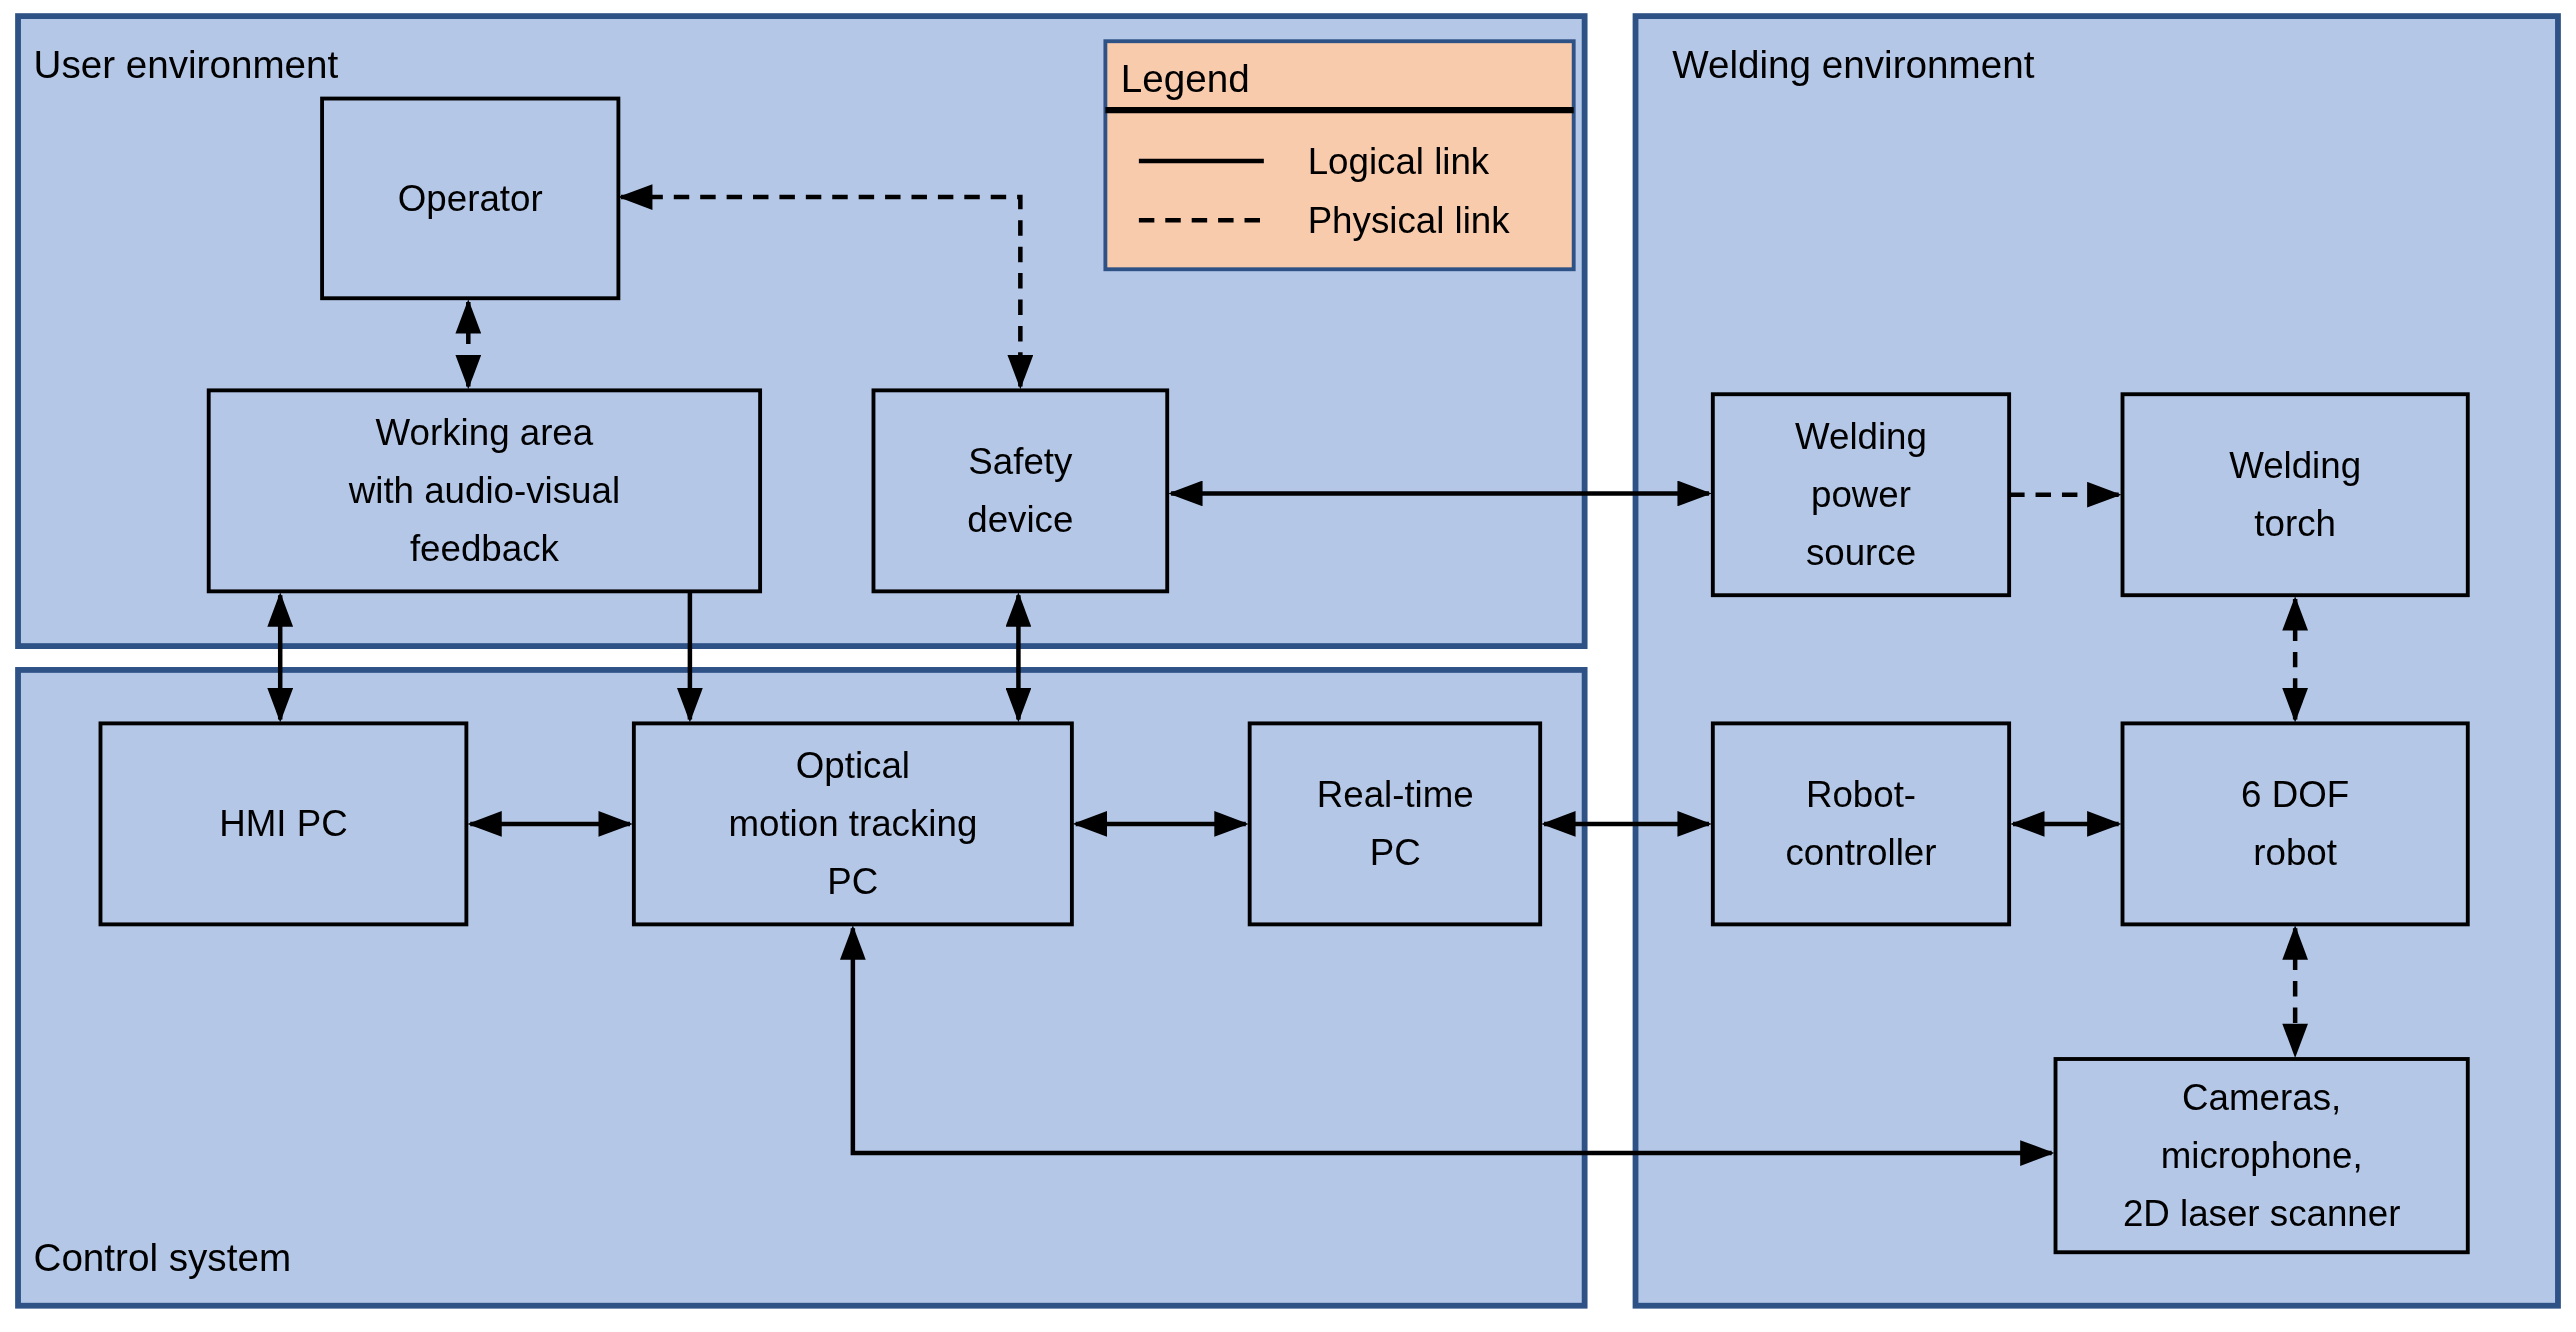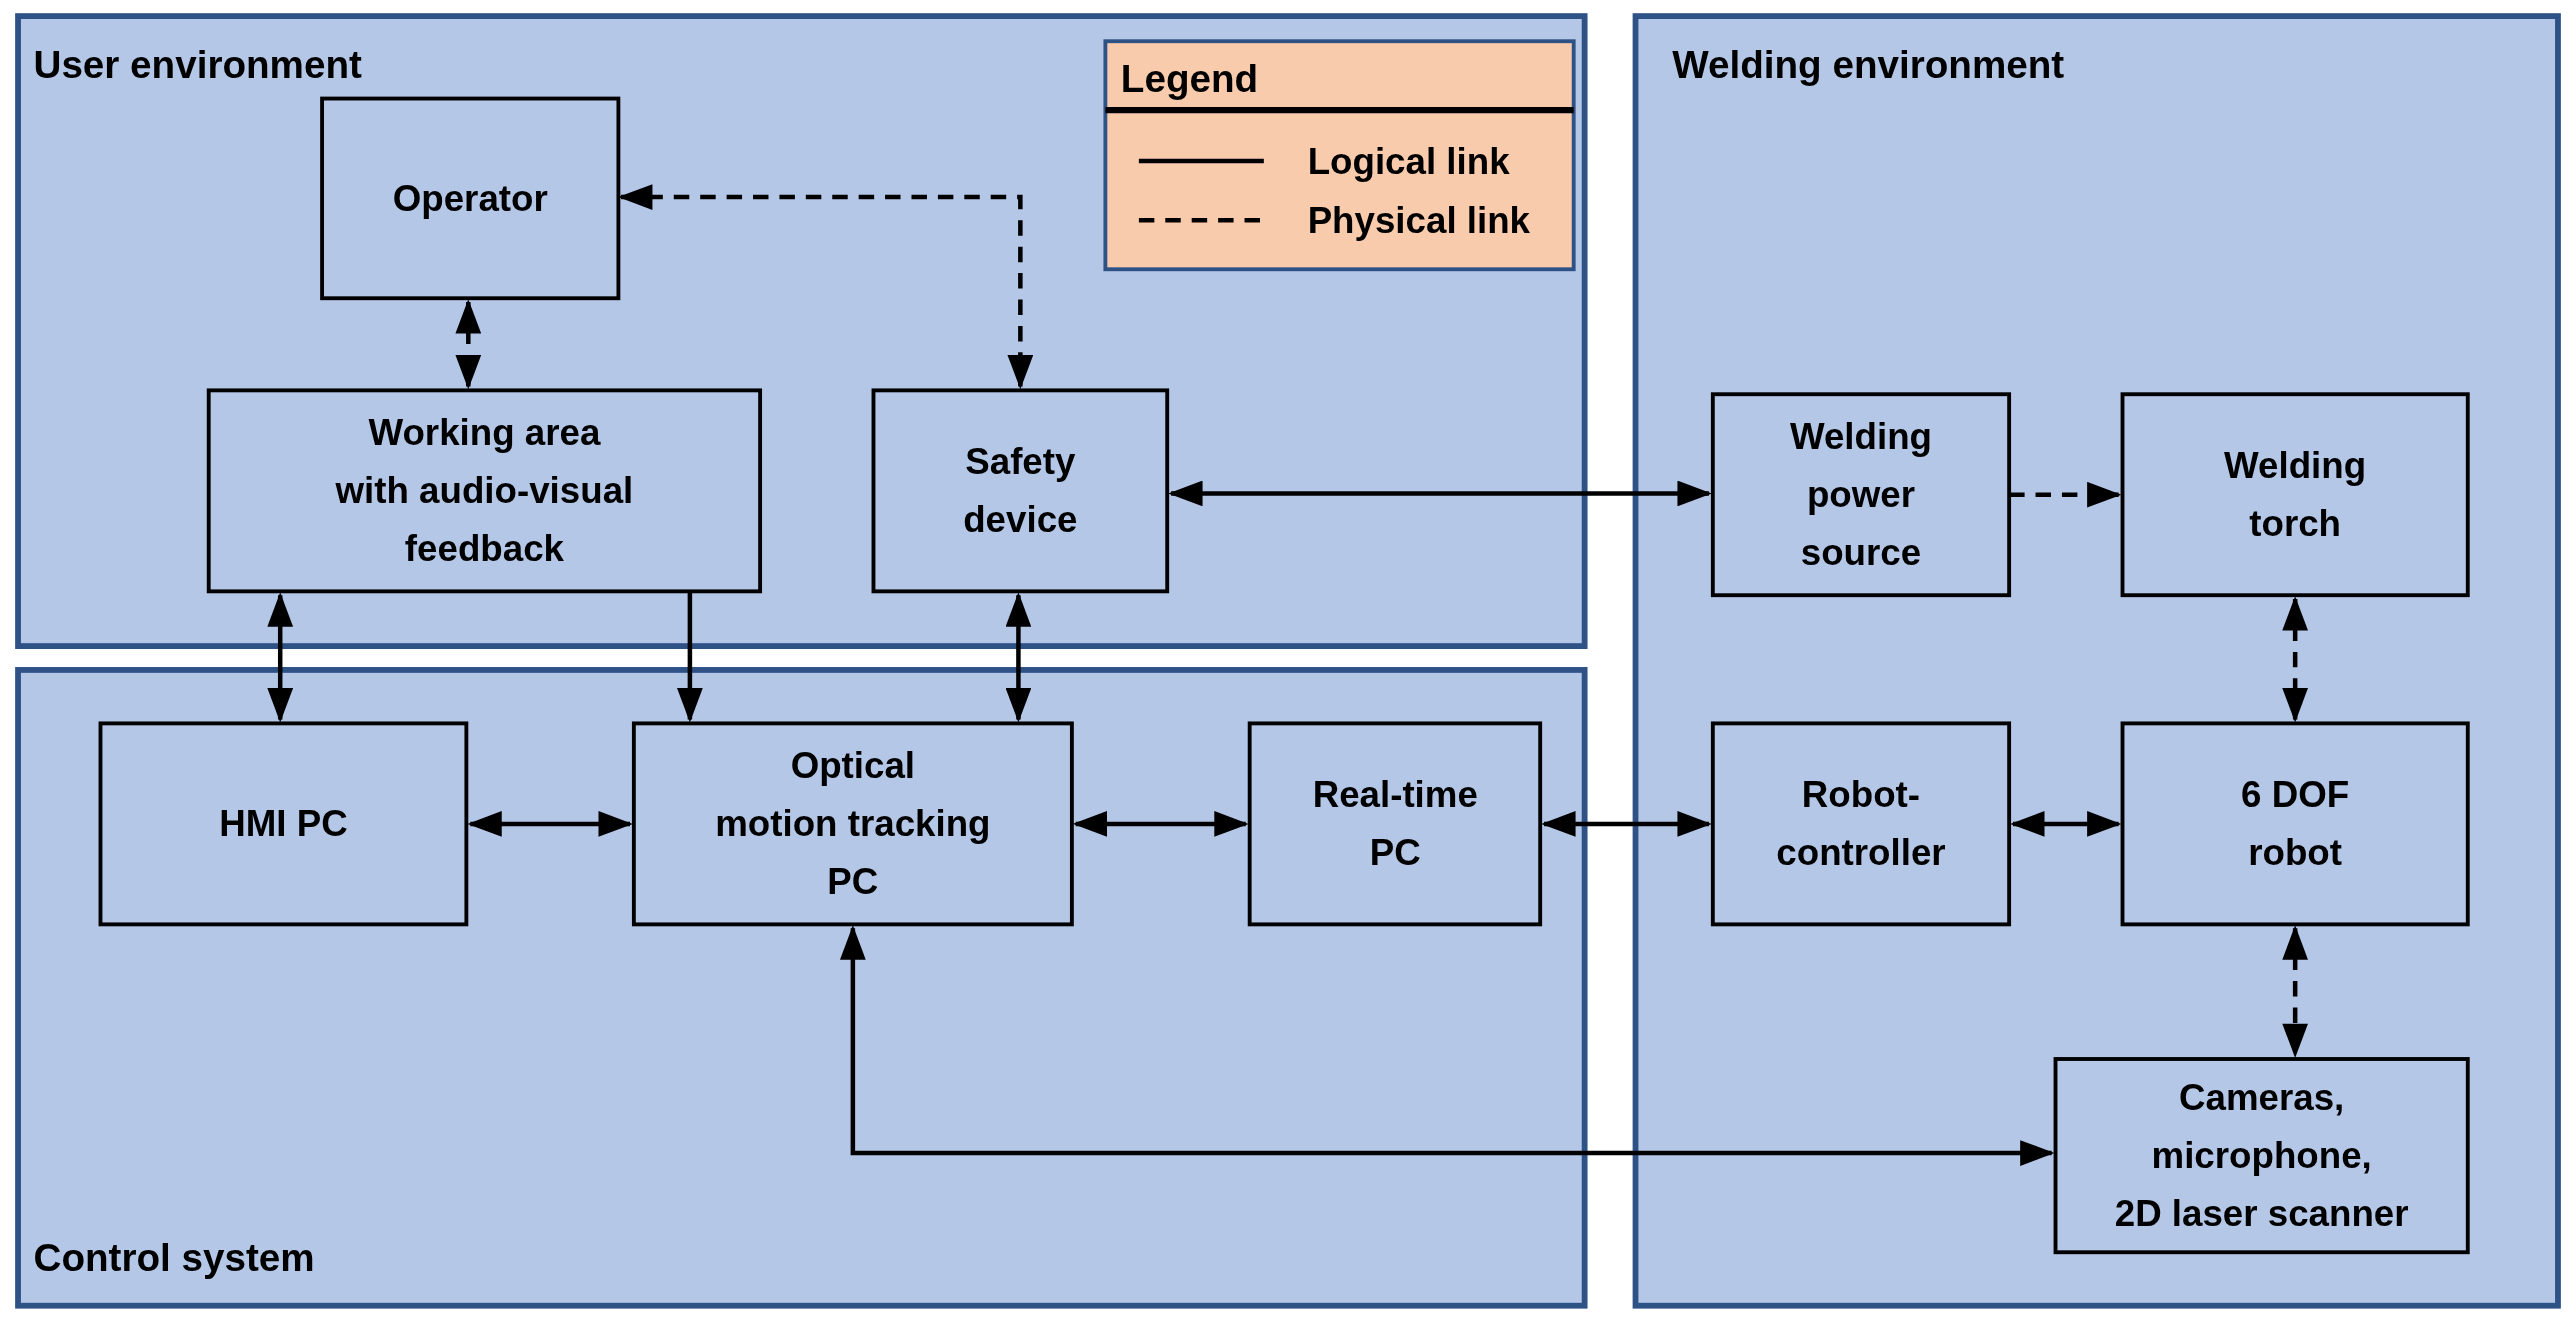--- a/index.html
+++ b/index.html
@@ -1,16 +1,16 @@
 <!DOCTYPE html>
 <html style="font-size:10.3px"><head>
 <meta charset="utf-8">
 <style>
   html, body { margin: 0; padding: 0; background: #ffffff; }
-  .stage { width: 100%; font-weight: bold; }
+  .stage { width: 100%; }
   svg { display: block; width: 100%; height: auto; background: #ffffff;
         font-family: "Liberation Sans", "DejaVu Sans", sans-serif; }
   .container-box { fill: #B4C7E7; stroke: #2E5186; stroke-width: 9; }
   .node-box { fill: #B4C7E7; stroke: #000000; stroke-width: 6; }
   .legend-box { fill: #F8CBAD; stroke: #2E5186; stroke-width: 6; }
   .link { stroke: #000000; stroke-width: 7; fill: none; }
   .link.dashed { stroke-dasharray: 24 17; }
   .legend-divider { stroke: #000000; stroke-width: 10; }
   .node-label { font-size: 57px; fill: #000000; text-anchor: middle; }
   .region-label { font-size: 60px; fill: #000000; text-anchor: start; }

